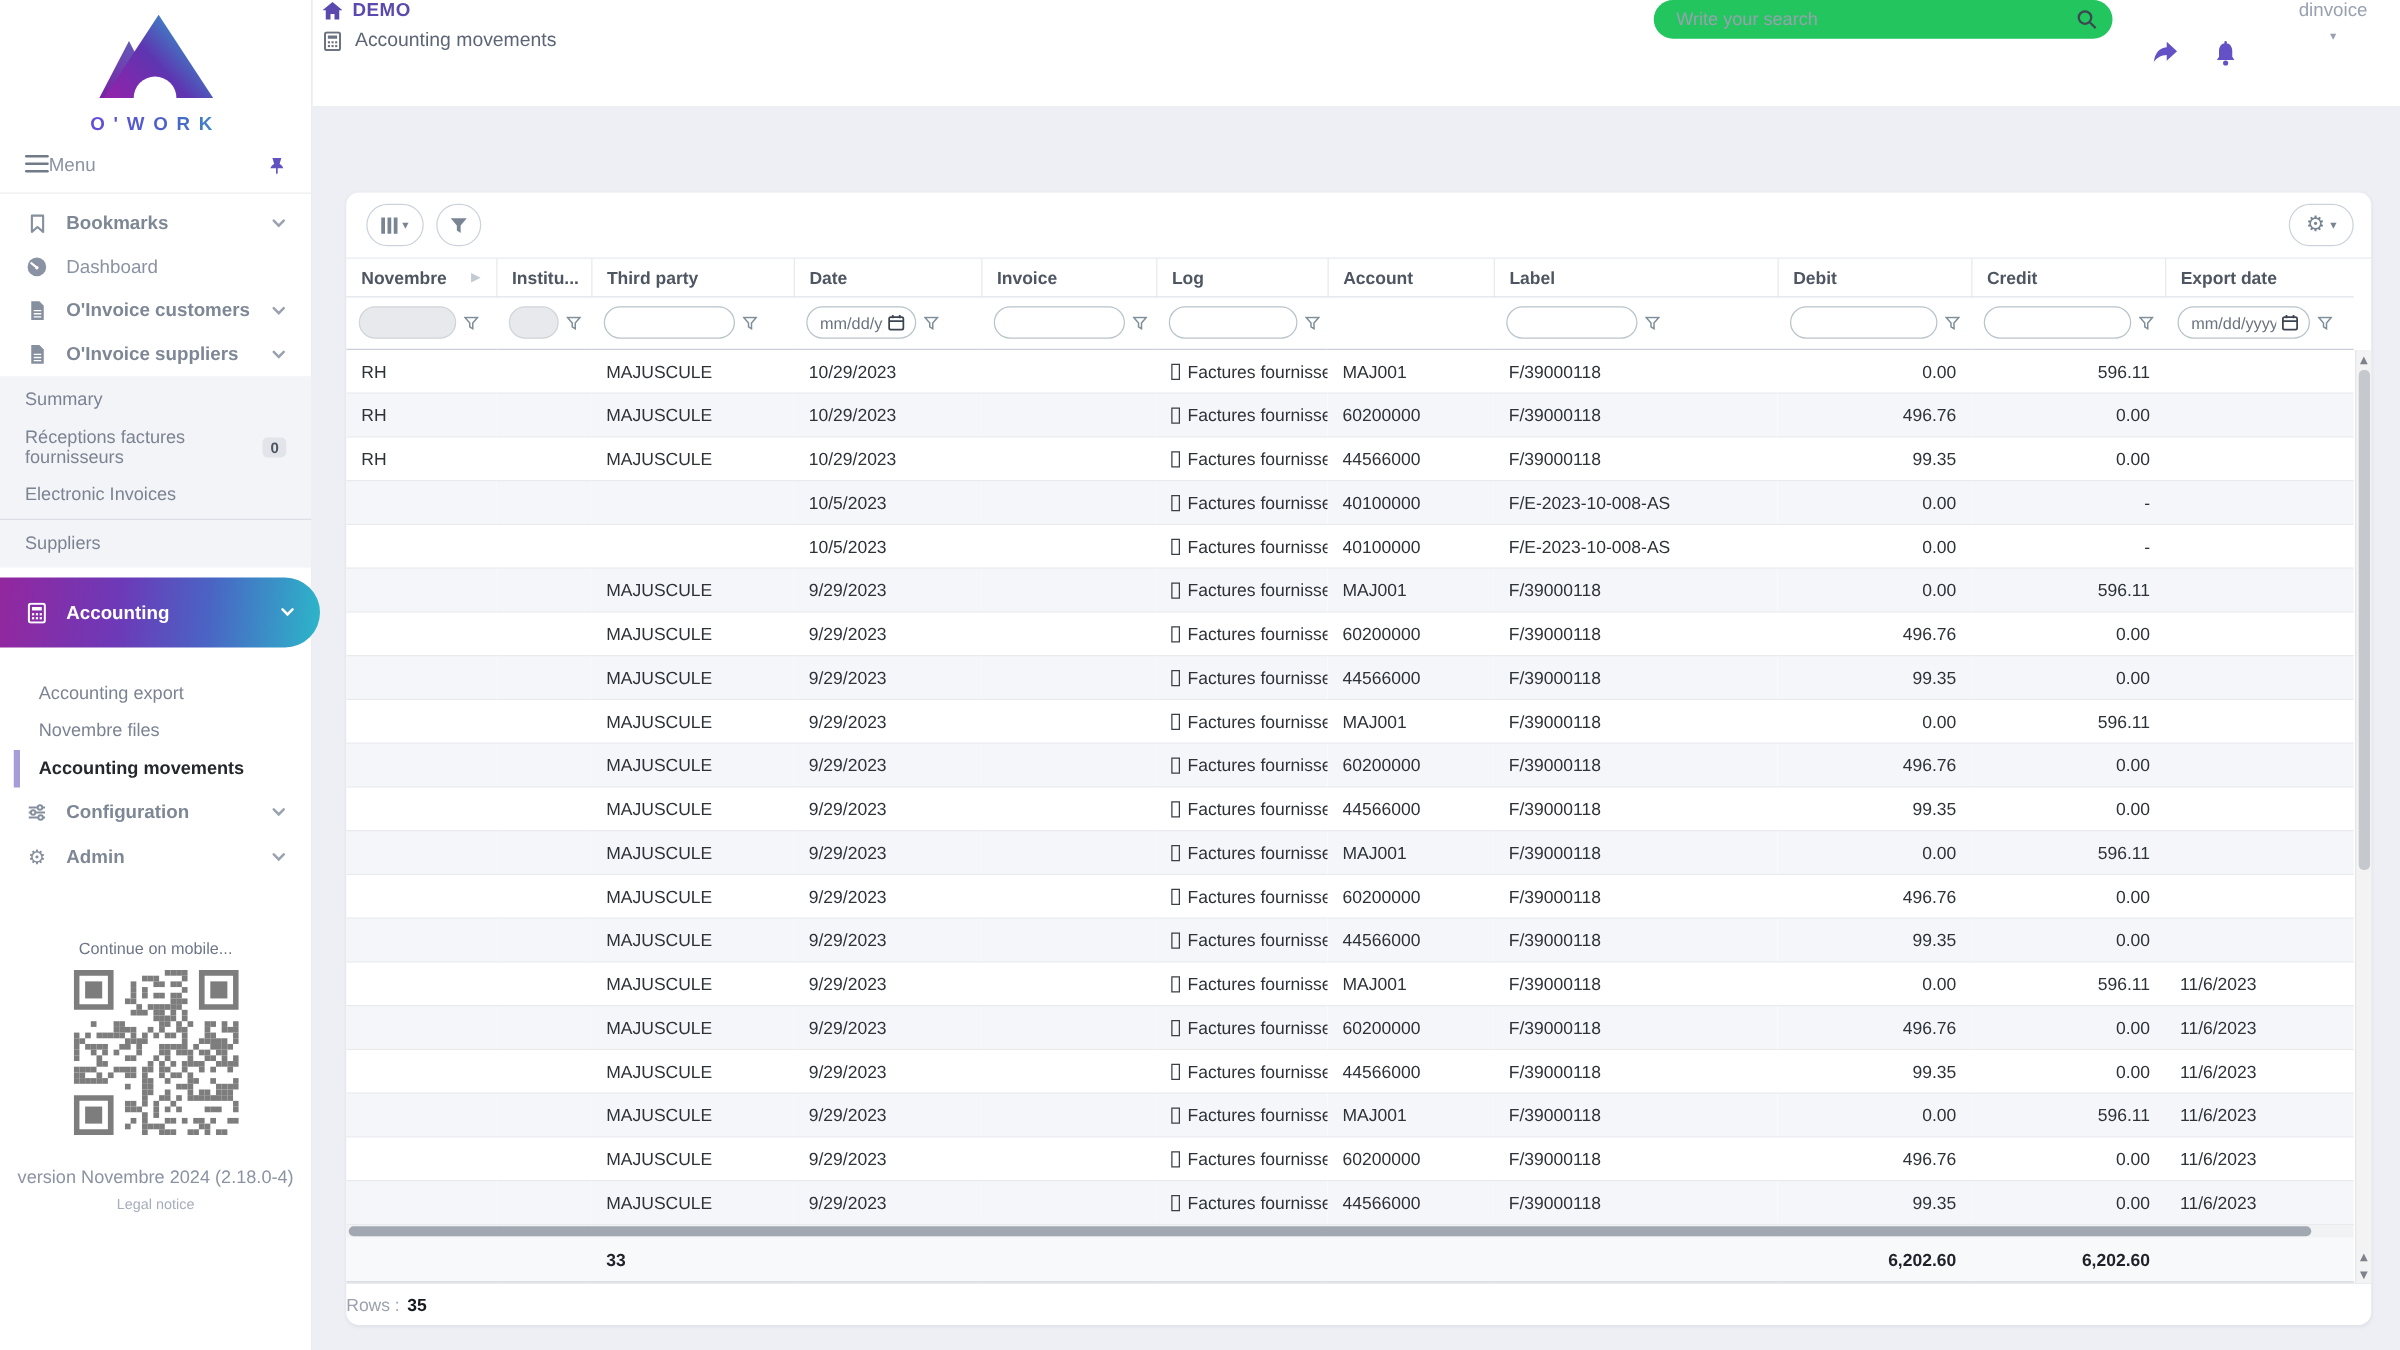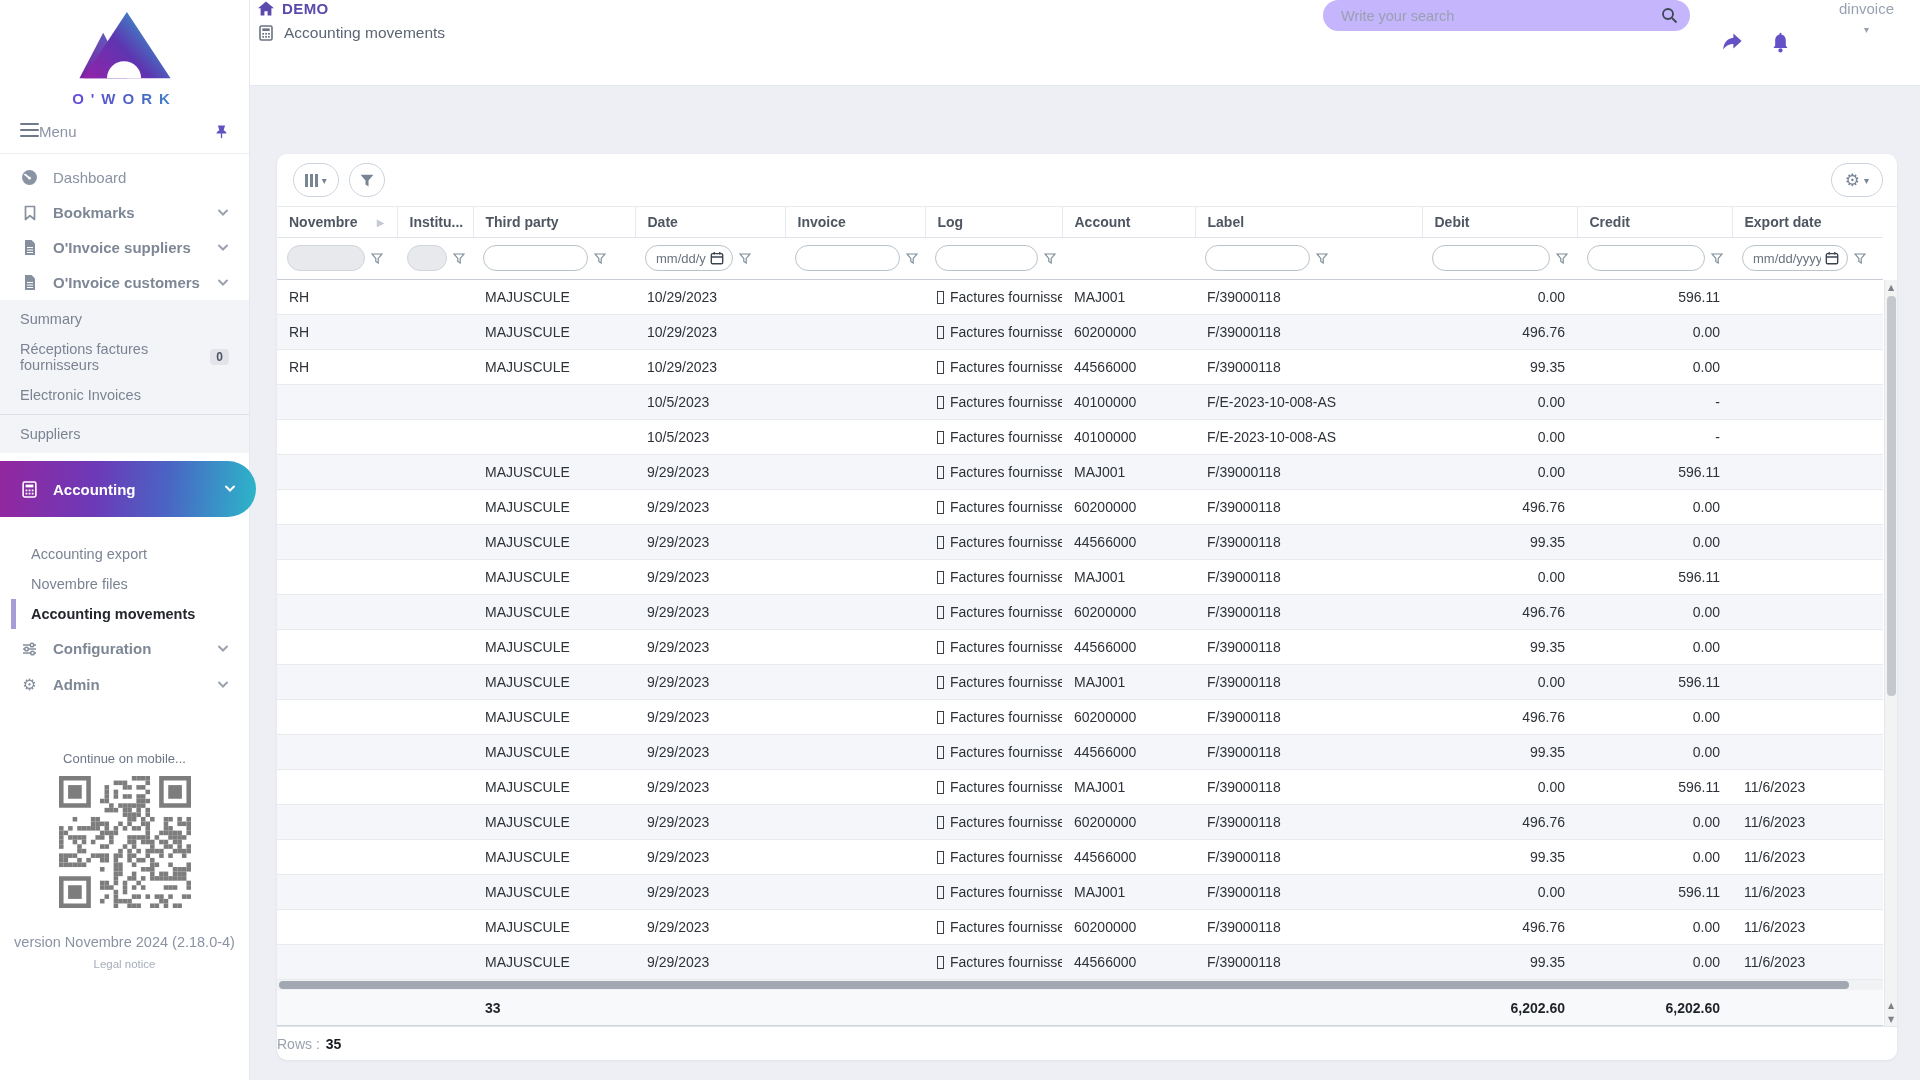--- a/index.html
+++ b/index.html
@@ -46,21 +46,21 @@
   .legal { margin-top:8px; font-size:11.5px; color:#a6aebb; cursor:pointer; }
 
   
   .main { flex:1; display:flex; flex-direction:column; }
   .topbar { height:86px; background:#fff; border-bottom:1px solid #e4e7ee; display:flex; 
             padding:0 26px 0 8px; }
   .breadcrumb-block { flex:1; }
   .crumb-row1 { display:flex; align-items:center; gap:8px; color:#5b49ad; font-weight:bold; font-size:15px; letter-spacing:.4px; }
   .crumb-row2 { display:flex; align-items:center; gap:10px; color:#5c6575; font-size:15.5px; margin-top:7px; }
   .crumb-row2 .ic { color:#6b7280; display:flex; }
-  .search-pill { width:367px; height:31px; background:#c4b5fd; border-radius:16px; display:flex; align-items:center;
+  .search-pill { width:367px; height:31px; background:#22c55e; border-radius:16px; display:flex; align-items:center;
                  padding:0 12px 0 18px; }
   .search-pill input { flex:1; border:none; outline:none; background:transparent; font-size:14.5px; color:#3d4752;
                        font-family:inherit; }
   .search-pill input::placeholder { color:#99a1b0; }
   .icon-btn { display:flex; align-items:center; justify-content:center; color:#6351c5; cursor:pointer; }
   .share-btn { margin-left:30px; }
   .bell-btn { margin-left:26px; }
   .user-menu { margin-left:48px; display:flex; align-items:center; gap:7px; color:#99a1b0; font-size:15px; cursor:pointer;flex-direction:column; }
 
   .content { flex:1; padding:68px 23px 0 27px; }
@@ -153,65 +153,65 @@
         </span>
       <span class="menu-label">Menu</span>
       <span class="icon-btn">
         <svg width="15" height="16" viewBox="0 0 16 16" fill="#6152c2">
           <path d="M4.2 1h7.6l-1.5 5c2.6 1.1 3.1 3.6 3.1 3.6H2.6s.5-2.5 3.1-3.6L4.2 1z M7.3 9.6h1.4v4.2L8 15l-.7-1.2V9.6z"></path>
         </svg>
       </span>
     </div>
 
     <nav class="nav">
+      <div class="nav-item semibold">
+        <span class="ic">
+          <svg width="14" height="16" viewBox="0 0 14 16">
+              <path d="M2.5 1.5h9v13L7 10.6 2.5 14.5z" fill="none" stroke="currentColor" stroke-width="1.7" stroke-linejoin="round"></path>
+            </svg>
+        </span>
+        <span class="lbl">Bookmarks</span>
+        <span class="chev">
+          <svg width="12" height="8" viewBox="0 0 12 8">
+              <path d="M2 1.5 L6 5.5 L10 1.5" fill="none" stroke="currentColor" stroke-width="2" stroke-linecap="round"></path>
+            </svg>
+        </span>
+      </div>
       <div class="nav-item">
         <span class="ic">
           <svg width="17" height="17" viewBox="0 0 16 16">
               <circle cx="8" cy="8" r="7" fill="#8a93a3"></circle>
           <path d="M8 8.6 L3.8 5.2" stroke="#fff" stroke-width="1.6" stroke-linecap="round"></path>
           <circle cx="8" cy="8.6" r="1.3" fill="#fff"></circle>
             </svg>
         </span>
         <span class="lbl">Dashboard</span>
       </div>
       <div class="nav-item semibold">
         <span class="ic">
-          <svg width="14" height="16" viewBox="0 0 14 16">
-              <path d="M2.5 1.5h9v13L7 10.6 2.5 14.5z" fill="none" stroke="currentColor" stroke-width="1.7" stroke-linejoin="round"></path>
-            </svg>
-        </span>
-        <span class="lbl">Bookmarks</span>
+          <svg width="15" height="17" viewBox="0 0 15 17">
+              <path d="M3 1h6.5L13 4.5V16H3z" fill="currentColor"></path>
+          <path d="M5 8.5h6M5 11h6M5 13.5h6" stroke="#fff" stroke-width="1.1"></path>
+            </svg>
+        </span>
+        <span class="lbl">O'Invoice customers</span>
         <span class="chev">
           <svg width="12" height="8" viewBox="0 0 12 8">
               <path d="M2 1.5 L6 5.5 L10 1.5" fill="none" stroke="currentColor" stroke-width="2" stroke-linecap="round"></path>
             </svg>
         </span>
       </div>
       <div class="nav-item semibold">
         <span class="ic">
           <svg width="15" height="17" viewBox="0 0 15 17">
               <path d="M3 1h6.5L13 4.5V16H3z" fill="currentColor"></path>
           <path d="M5 8.5h6M5 11h6M5 13.5h6" stroke="#fff" stroke-width="1.1"></path>
             </svg>
         </span>
         <span class="lbl">O'Invoice suppliers</span>
-        <span class="chev">
-          <svg width="12" height="8" viewBox="0 0 12 8">
-              <path d="M2 1.5 L6 5.5 L10 1.5" fill="none" stroke="currentColor" stroke-width="2" stroke-linecap="round"></path>
-            </svg>
-        </span>
-      </div>
-      <div class="nav-item semibold">
-        <span class="ic">
-          <svg width="15" height="17" viewBox="0 0 15 17">
-              <path d="M3 1h6.5L13 4.5V16H3z" fill="currentColor"></path>
-          <path d="M5 8.5h6M5 11h6M5 13.5h6" stroke="#fff" stroke-width="1.1"></path>
-            </svg>
-        </span>
-        <span class="lbl">O'Invoice customers</span>
         <span class="chev">
           <svg width="12" height="8" viewBox="0 0 12 8">
               <path d="M2 1.5 L6 5.5 L10 1.5" fill="none" stroke="currentColor" stroke-width="2" stroke-linecap="round"></path>
             </svg>
         </span>
       </div>
 
       <div class="submenu">
         <div class="sub-item">
           <span>Summary</span>

